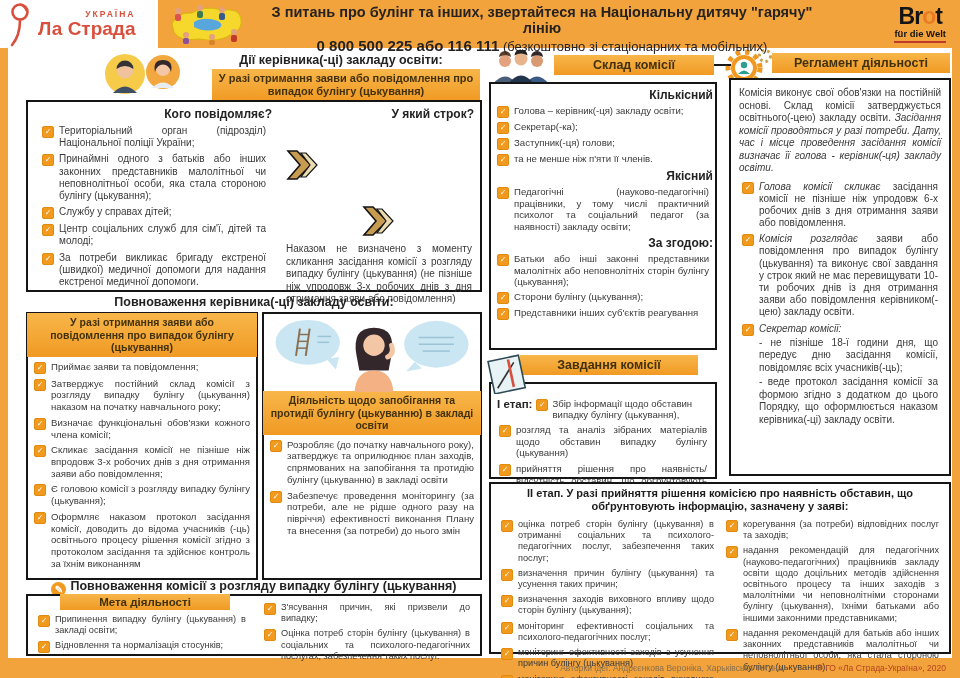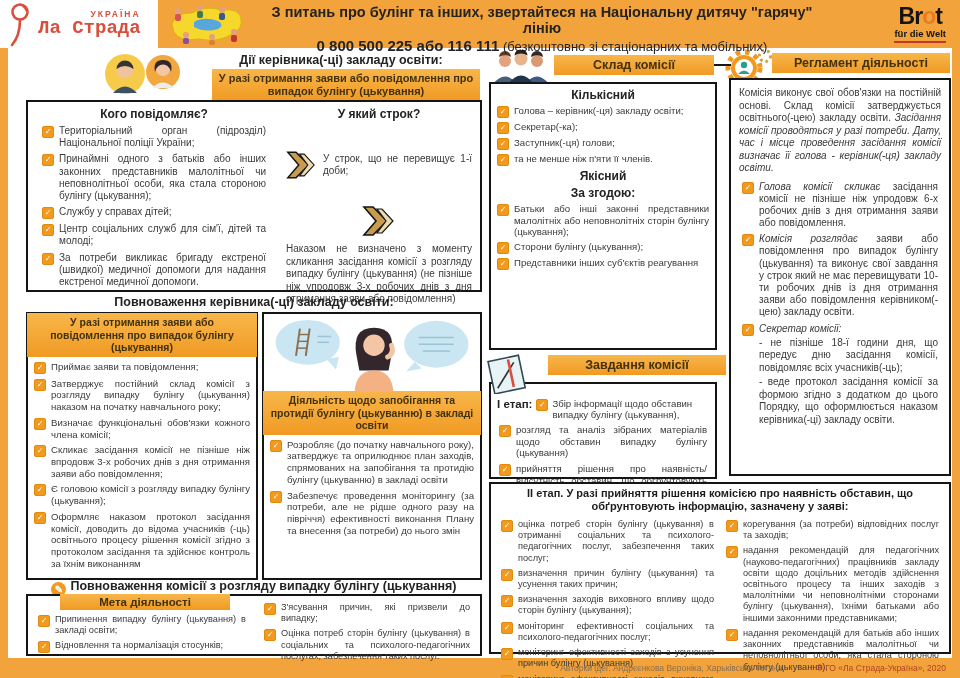--- a/index.html
+++ b/index.html
@@ -5,21 +5,21 @@
   html,body{margin:0;padding:0;}
   body{width:960px;height:678px;position:relative;background:#F2A33C;
        font-family:"Liberation Sans", sans-serif;color:#3a3a3a;overflow:hidden;}
   .content{position:absolute;left:8px;right:8px;top:48px;bottom:20px;background:#ffffff;}
 
   
   .logo-box{position:absolute;left:0;top:0;width:158px;height:48px;background:#fff;
             display:flex;align-items:center;padding-left:6px;box-sizing:border-box;z-index:3;}
   .logo-text{margin-left:4px;color:#D94F3D;line-height:1;}
   .logo-country{font-size:8.5px;letter-spacing:2px;text-align:right;font-weight:700;}
-  .logo-org{font-size:19px;font-weight:700;margin-top:1px;font-family:Liberation Mono, monospace;}
+  .logo-org{font-size:19px;font-weight:700;margin-top:1px;}
   .map-icon{position:absolute;left:164px;top:2px;z-index:3;}
   .hotline{position:absolute;left:252px;top:4px;width:580px;text-align:center;color:#262220;z-index:3;}
   .hotline-l1{font-size:14.5px;font-weight:700;}
   .hotline-l2{font-size:13px;margin-top:1px;}
   .hotline-num{font-weight:800;font-size:15px;}
   .brot{position:absolute;right:14px;top:5px;text-align:center;z-index:3;line-height:1;}
   .brot-word{font-size:23px;font-weight:800;color:#141414;letter-spacing:-1px;}
   .brot-word .o{color:#E97B23;}
   .brot-sub{font-size:9.5px;font-weight:700;color:#141414;border-bottom:2.5px solid #C0392B;
             padding-bottom:2px;margin-top:1px;}
@@ -28,21 +28,21 @@
   .footer{position:absolute;left:0;right:0;bottom:0;height:20px;display:flex;align-items:center;
           justify-content:flex-end;gap:34px;padding-right:14px;font-size:8.5px;margin-top:24px;}
   .footer .authors{color:#8a6e4b;}
   .footer .copyright{color:#b3431f;}
 
   
   .box{position:absolute;border:2px solid #151515;background:#fff;box-sizing:border-box;}
   .banner{background:linear-gradient(#F8B64A,#F09A23);color:#42310e;font-weight:700;text-align:center;
           padding:3px 6px;box-sizing:border-box;}
   .sec-title{position:absolute;font-weight:700;color:#232323;text-align:center;font-size:12.5px;}
-  .h-center{font-weight:700;color:#232323;text-align:center;font-size:12px;margin:3px 0 2px;}
+  .h-center{font-weight:700;color:#232323;text-align:right;font-size:12px;margin:3px 0 2px;}
   .item{display:flex;gap:5px;margin:4px 6px;}
   .item .txt{text-align:justify;color:#3a3a3a;line-height:1.22;}
   .check{flex:0 0 auto;width:10px;height:10px;background:#F19A1E;border:1px solid #e08a10;
          border-radius:2px;margin-top:1px;position:relative;}
   .check::after{content:"✓";position:absolute;left:0;top:-1px;width:10px;color:#fff;font-size:8px;
                 line-height:11px;text-align:center;}
   .fs10 .txt{font-size:10px;}
   .fs96 .txt{font-size:9.6px;}
   .fs92 .txt{font-size:9.2px;}
   .connector{position:absolute;border-top:2px solid #151515;}
@@ -69,21 +69,21 @@
   .goal-left{width:228px;padding:0 4px;box-sizing:border-box;}
   .goal-banner{width:170px;margin:-2px 12px 2px 28px;font-size:11.5px;padding:2px;}
   .goal-right{flex:1;padding:2px 4px 0 2px;box-sizing:border-box;}
 
   
   .comp-icon{position:absolute;left:489px;top:50px;}
   .comp-banner{position:absolute;left:554px;top:55px;width:160px;font-size:12.5px;}
   .box-comp{left:489px;top:82px;width:228px;height:268px;padding:1px 2px;}
   .box-comp .item{margin:3px 4px;}
   .tasks-icon{position:absolute;left:484px;top:348px;z-index:2;}
-  .tasks-banner{position:absolute;left:548px;top:355px;width:178px;font-size:12.5px;}
+  .tasks-banner{position:absolute;left:520px;top:355px;width:178px;font-size:12.5px;}
   .box-tasks{left:489px;top:382px;width:228px;height:97px;padding:12px 2px;}
   .stage-row{display:flex;gap:4px;margin:2px 4px;}
   .stage-label{font-weight:700;font-size:11.5px;color:#232323;white-space:nowrap;}
 
   
   .reg-icon{position:absolute;left:725px;top:47px;}
   .reg-banner{position:absolute;left:772px;top:53px;width:178px;font-size:12.5px;}
   .box-reg{left:729px;top:78px;width:222px;height:398px;padding:4px 5px;}
   .box-reg p{margin:3px 3px 6px;font-size:10px;line-height:1.25;text-align:justify;}
   .box-reg .em{font-style:italic;}
@@ -176,21 +176,20 @@
         <span class="txt">За потреби викликає бригаду екстреної (швидкої) медичної допомоги для надання екстреної медичної допомоги.</span>
       </div>
   </div>
   <div class="when-col">
     <div class="h-center">У який строк?</div>
     <div class="when-row" style="margin-top:28px;">
       <svg width="34" height="32" viewBox="0 0 34 32">
         <polygon points="2,2 11,2 25,16 11,30 2,30 14,16" fill="#C79B50" stroke="#141414" stroke-width="1.6"></polygon>
         <polygon points="15,4 20,4 31,16 20,28 15,28 24,16" fill="#EADCB0" stroke="#141414" stroke-width="1.2"></polygon>
       </svg>
-      <span class="txt">У строк, що не перевищує 1-ї доби;</span>
     </div>
     <div class="when-row" style="margin-top:24px;flex-direction:column;">
       <svg width="34" height="32" viewBox="0 0 34 32">
         <polygon points="2,2 11,2 25,16 11,30 2,30 14,16" fill="#C79B50" stroke="#141414" stroke-width="1.6"></polygon>
         <polygon points="15,4 20,4 31,16 20,28 15,28 24,16" fill="#EADCB0" stroke="#141414" stroke-width="1.2"></polygon>
       </svg>
       <span class="txt">Наказом не визначено з моменту скликання засідання комісії з розгляду випадку булінгу (цькування) (не пізніше ніж упродовж 3-х робочих днів з дня отримання заяви або повідомлення)</span>
     </div>
   </div>
 </div>
@@ -311,20 +310,24 @@
     </div>
   <div class="item">
       <span class="check"></span>
       <span class="txt">Заступник(-ця) голови;</span>
     </div>
   <div class="item">
       <span class="check"></span>
       <span class="txt">та не менше ніж п'яти її членів.</span>
     </div>
   <div class="h-center">Якісний</div>
+  <div class="item">
+      <span class="check"></span>
+      <span class="txt">Педагогічні (науково-педагогічні) працівники, у тому числі практичний психолог та соціальний педагог (за наявності) закладу освіти;</span>
+    </div>
   <div class="h-center">За згодою:</div>
   <div class="item">
       <span class="check"></span>
       <span class="txt">Батьки або інші законні представники малолітніх або неповнолітніх сторін булінгу (цькування);</span>
     </div>
   <div class="item">
       <span class="check"></span>
       <span class="txt">Сторони булінгу (цькування);</span>
     </div>
   <div class="item">

